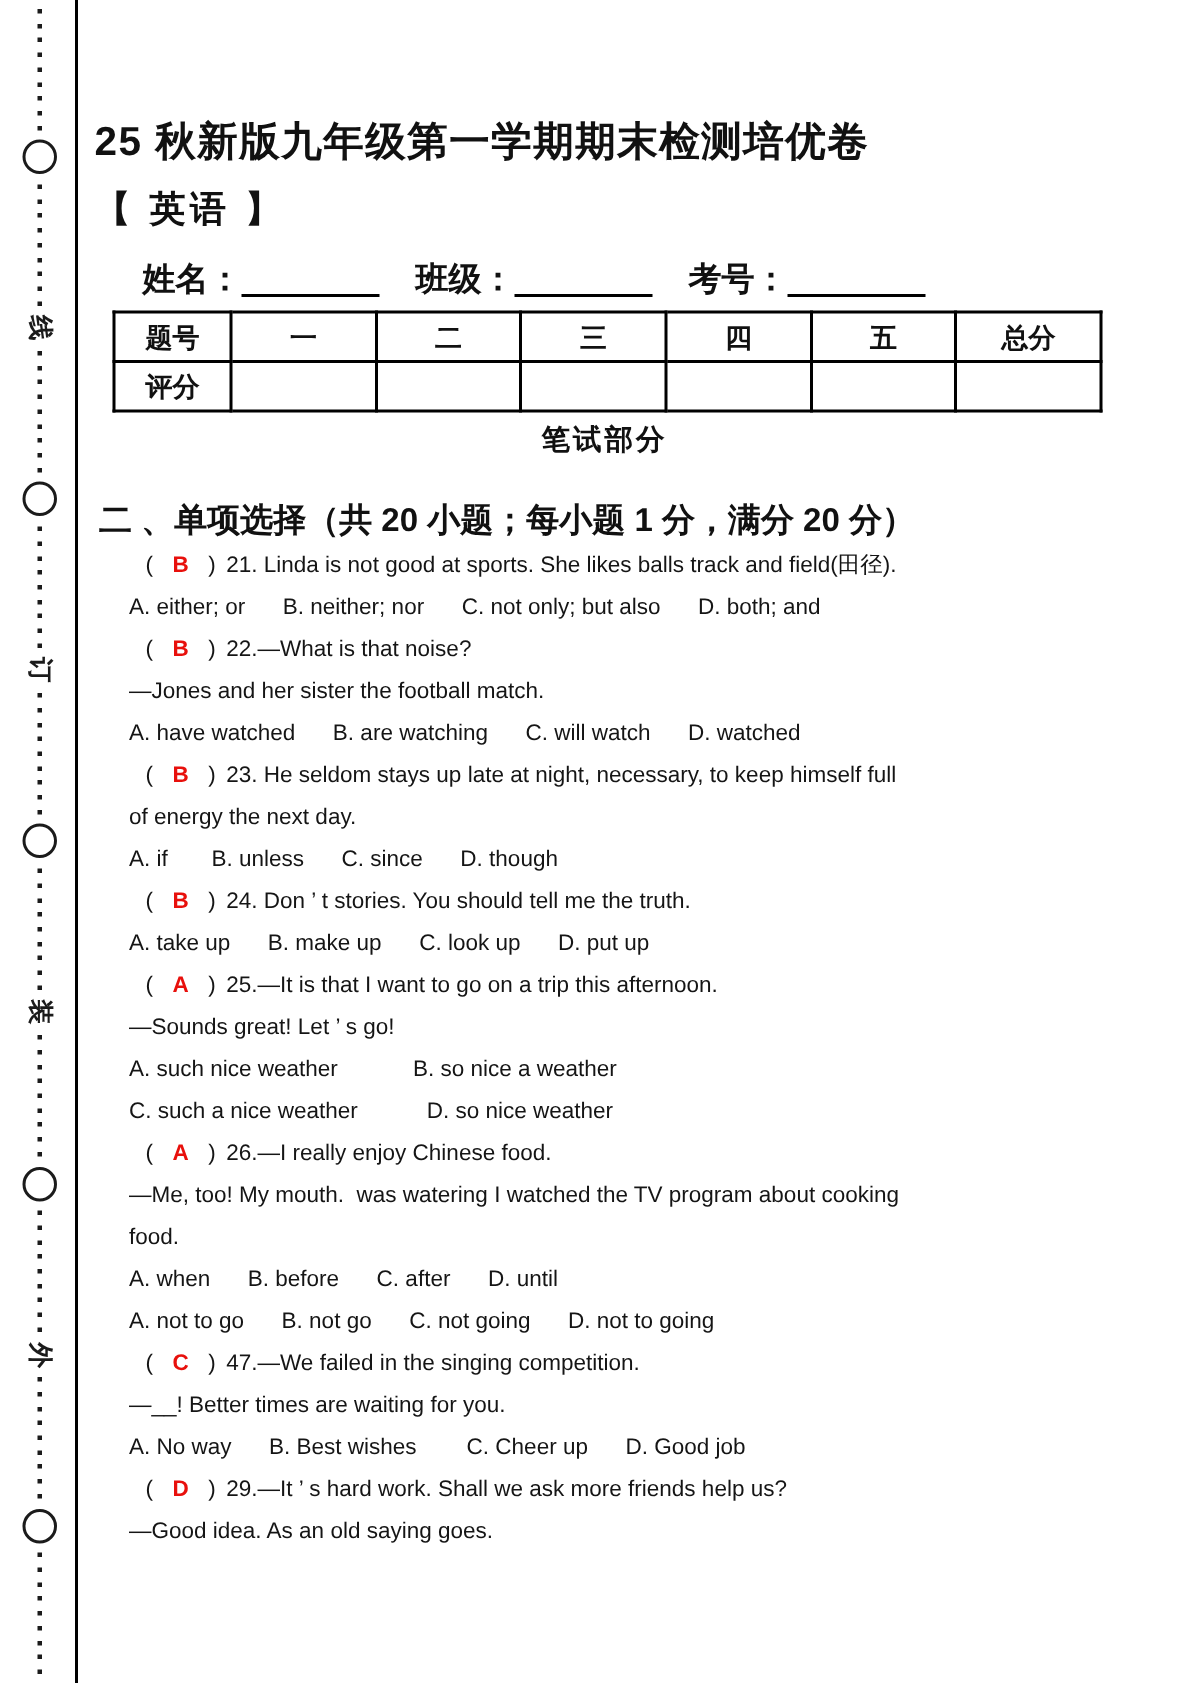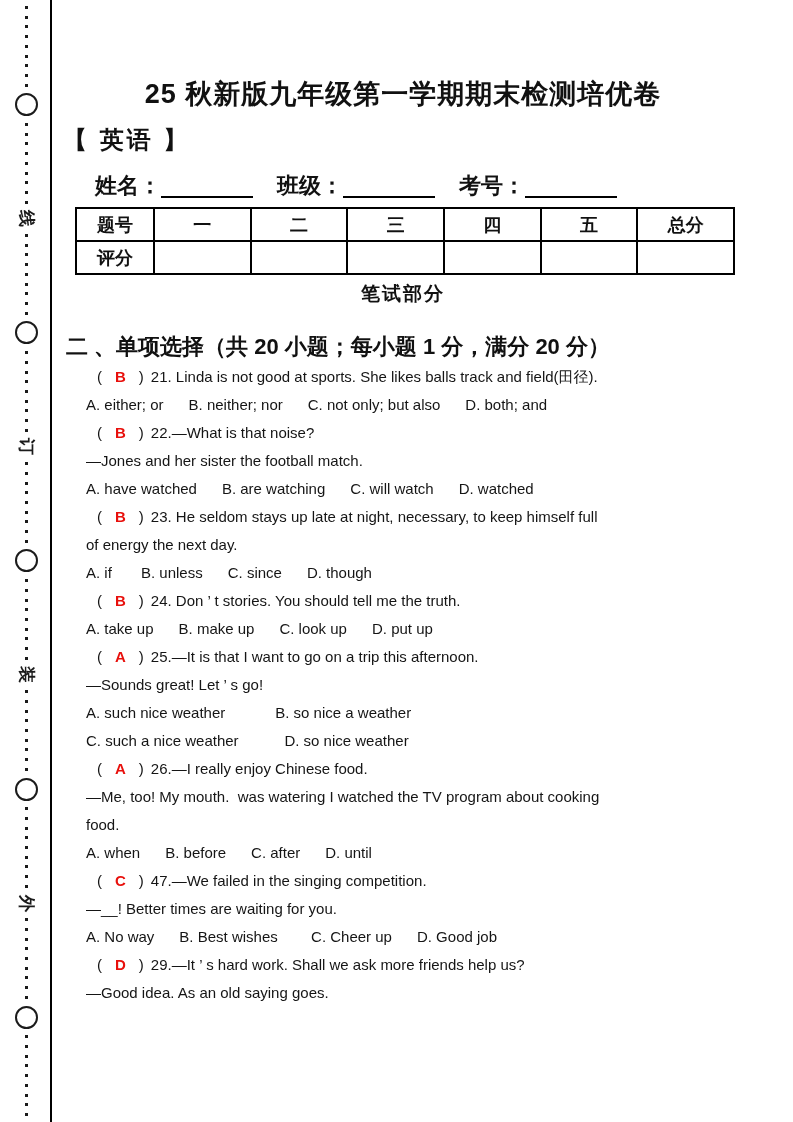--- a/index.html
+++ b/index.html
@@ -9,21 +9,21 @@
   
   .rail{position:absolute;left:15px;top:6px;height:1110px;width:22px;
         display:flex;flex-direction:column;justify-content:space-between;align-items:center;}
   .dot{width:3px;height:3px;background:#1b1b1b;flex:none;}
   .ring{width:19px;height:19px;border:2px solid #1b1b1b;border-radius:50%;flex:none;background:#fff;}
   .mchar{font-size:17px;font-weight:bold;color:#1b1b1b;transform:rotate(90deg);flex:none;line-height:1;}
   .solid-line{position:absolute;left:50px;top:0;width:2px;height:1122px;background:#000;}
 
   .content{position:absolute;left:63px;top:0;width:680px;}
 
-  .title{margin-top:77px;text-align:center;font-weight:bold;font-size:27px;line-height:34px;letter-spacing:1px;}
+  .title{margin-top:77px;text-align:left;font-weight:bold;font-size:27px;line-height:34px;letter-spacing:1px;}
   .subject{margin-top:14px;font-weight:bold;font-size:24px;line-height:30px;letter-spacing:3px;}
 
   .name-row{margin-top:16px;margin-left:32px;font-weight:bold;font-size:22px;height:27px;
             display:flex;align-items:flex-end;}
   .lbl{white-space:pre;line-height:24px;}
   .blank{width:92px;border-bottom:2px solid #000;height:20px;margin-right:24px;flex:none;}
   .blank:last-child{margin-right:0;}
 
   .score-table{margin-top:9px;margin-left:12px;border-collapse:collapse;width:660px;table-layout:fixed;}
   .score-table td{border:2px solid #000;height:31px;text-align:center;font-weight:bold;font-size:18px;padding:0;}
@@ -198,20 +198,21 @@
         <div class="line qa"><span class="paren">(</span><span class="ans" style="color: rgb(232, 16, 12);">B</span><span class="paren">)</span><span class="qtext">24. Don ’ t stories. You should tell me the truth.</span></div>
         <div class="line">A. take up      B. make up      C. look up      D. put up</div>
         <div class="line qa"><span class="paren">(</span><span class="ans" style="color: rgb(232, 16, 12);">A</span><span class="paren">)</span><span class="qtext">25.—It is that I want to go on a trip this afternoon.</span></div>
         <div class="line">—Sounds great! Let ’ s go!</div>
         <div class="line">A. such nice weather            B. so nice a weather</div>
         <div class="line">C. such a nice weather           D. so nice weather</div>
         <div class="line qa"><span class="paren">(</span><span class="ans" style="color: rgb(232, 16, 12);">A</span><span class="paren">)</span><span class="qtext">26.—I really enjoy Chinese food.</span></div>
         <div class="line">—Me, too! My mouth.  was watering I watched the TV program about cooking</div>
         <div class="line">food.</div>
         <div class="line">A. when      B. before      C. after      D. until</div>
+        <div class="line">A. not to go      B. not go      C. not going      D. not to going</div>
         <div class="line qa"><span class="paren">(</span><span class="ans" style="color: rgb(232, 16, 12);">C</span><span class="paren">)</span><span class="qtext">47.—We failed in the singing competition.</span></div>
         <div class="line">—__! Better times are waiting for you.</div>
         <div class="line">A. No way      B. Best wishes        C. Cheer up      D. Good job</div>
         <div class="line qa"><span class="paren">(</span><span class="ans" style="color: rgb(232, 16, 12);">D</span><span class="paren">)</span><span class="qtext">29.—It ’ s hard work. Shall we ask more friends help us?</span></div>
         <div class="line">—Good idea. As an old saying goes.</div>
       </div>
 
   </div>
 </div>
 

